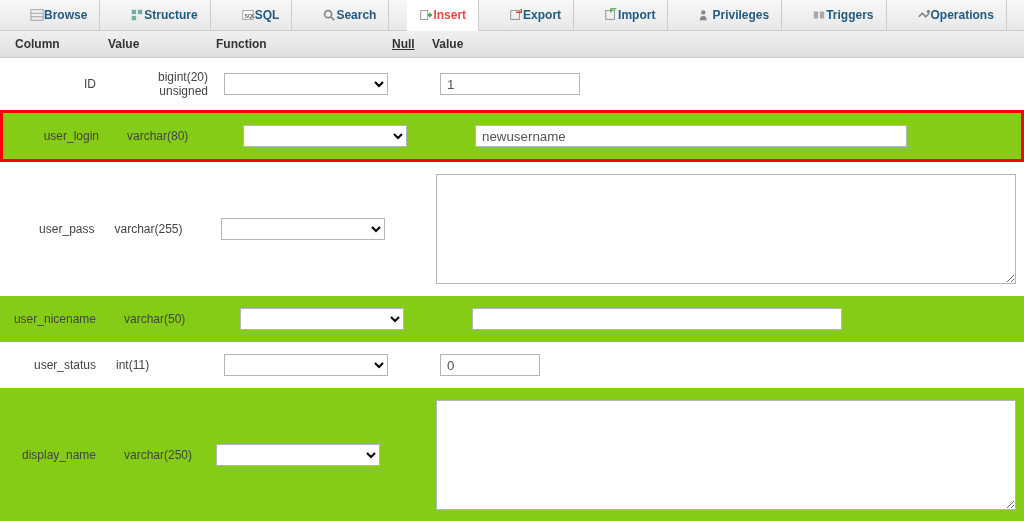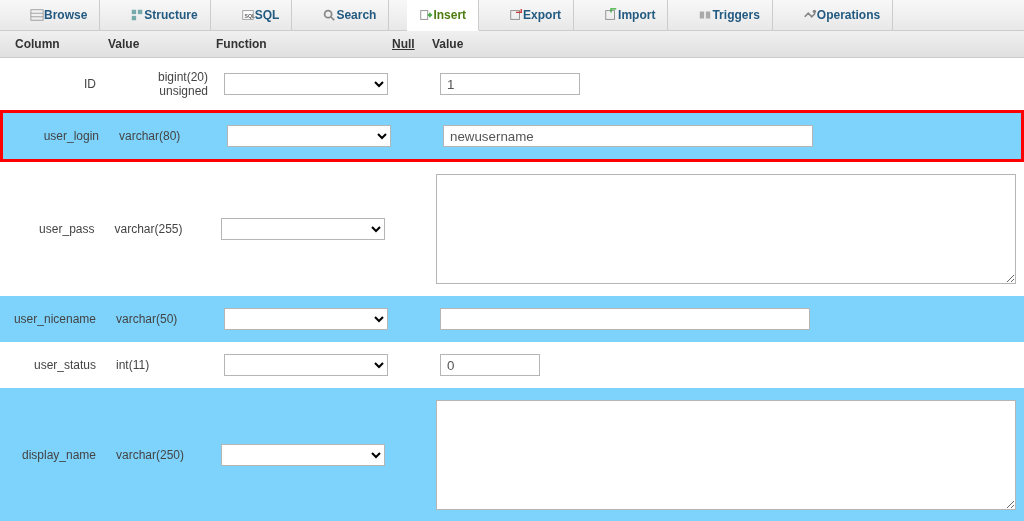--- a/index.html
+++ b/index.html
@@ -1,32 +1,32 @@
 <!DOCTYPE html>
 <html><head>
 <meta charset="utf-8">
 <style>
   * { box-sizing: border-box; margin: 0; padding: 0; }
   body { font-family: Arial, sans-serif; font-size: 12px; color: #333; background: #fff; width: 1024px; }
   
   .tabs { display: flex; border-bottom: 1px solid #ccc; background: linear-gradient(#f8f8f8, #e8e8e8); }
   .tab { display: flex; align-items: center; padding: 8px 12px; border-right: 1px solid #ccc; cursor: pointer; color: #235a81; font-weight: bold; margin-left: 18px; }
-  .tab.active { background: #fff; border-bottom: 1px solid #fff; margin-bottom: -1px; color: #4d7c0f; justify-content: center; }
+  .tab.active { background: #fff; border-bottom: 1px solid #fff; margin-bottom: -1px; color: #ef4444; justify-content: center; }
   .tab .icon { width: 14px; height: 14px; display: inline-flex; align-items: center; justify-content: center; }
   
   .header-row { display: flex; background: linear-gradient(#f0f0f0, #e0e0e0); border-bottom: 1px solid #ccc; font-weight: bold; color: #333; }
   .col-column { width: 100px; padding: 6px 15px; }
   .col-type { width: 108px; padding: 6px 8px; }
   .col-function { width: 180px; padding: 6px 8px; }
   .col-null { width: 36px; padding: 6px 4px; text-decoration: underline; }
   .col-value { flex: 1; padding: 6px 8px; }
   
   .data-row { display: flex; align-items: center; min-height: 40px; padding: 6px 0; }
   .data-row.odd { background: #fff; }
-  .data-row.even { background: #7dd3fc; }
+  .data-row.even { background: #84cc16; gap: 8px; }
   .data-row.highlight { border: 3px solid #ff0000; }
   .data-row .col-column, .data-row .col-type { display: flex; align-items: center; justify-content: flex-end; text-align: right; color: #444; }
   .data-row .col-column { justify-content: flex-end; padding-right: 12px; margin-left: 8px; }
   .data-row .col-type { justify-content: flex-start; }
   .data-row .col-function { display: flex; align-items: center; }
   .data-row .col-null { display: flex; align-items: center; }
   .data-row .col-value { display: flex; align-items: center; }
   
   select.func { width: 168px; height: 22px; border: 1px solid #b5b5b5; background: #fff; }
   input.val-text { height: 22px; padding: 2px 6px; border: 1px solid #b5b5b5; background: #fff; color: #555; }
@@ -100,20 +100,29 @@
         <svg viewBox="0 0 16 16">
           <rect x="2" y="3" width="10" height="10" fill="none" stroke="#888"></rect>
           <path d="M14 1 L8 1 L8 5" fill="none" stroke="#3a3" stroke-width="1.5"></path>
         </svg>
       </span>
     <span>Import</span>
   </div>
   <div class="tab">
     <span class="icon">
         <svg viewBox="0 0 16 16">
+          <circle cx="6" cy="5" r="2.5" fill="#888"></circle>
+          <path d="M2 14 Q2 9 6 9 Q10 9 10 14 Z" fill="#888"></path>
+        </svg>
+      </span>
+    <span>Privileges</span>
+  </div>
+  <div class="tab">
+    <span class="icon">
+        <svg viewBox="0 0 16 16">
           <rect x="2" y="4" width="5" height="8" fill="#aaa"></rect>
           <rect x="9" y="4" width="5" height="8" fill="#aaa"></rect>
         </svg>
       </span>
     <span>Triggers</span>
   </div>
   <div class="tab">
     <span class="icon">
         <svg viewBox="0 0 16 16">
           <path d="M2 10 L6 6 L10 10 L14 6" fill="none" stroke="#888" stroke-width="2"></path>
@@ -145,21 +154,21 @@
       </div>
     </div>
     <div class="data-row even highlight">
       <div class="col-column">user_login</div>
       <div class="col-type">varchar(80)</div>
       <div class="col-function">
         <select class="func"><option></option></select>
       </div>
       <div class="col-null"></div>
       <div class="col-value">
-        <input type="text" class="val-text" value="newusername" style="width: 370px;">
+        <input type="text" class="val-text" value="newusername" style="width: 432px;">
       </div>
     </div>
     <div class="data-row odd">
       <div class="col-column">user_pass</div>
       <div class="col-type">varchar(255)</div>
       <div class="col-function">
         <select class="func"><option></option></select>
       </div>
       <div class="col-null"></div>
       <div class="col-value">

